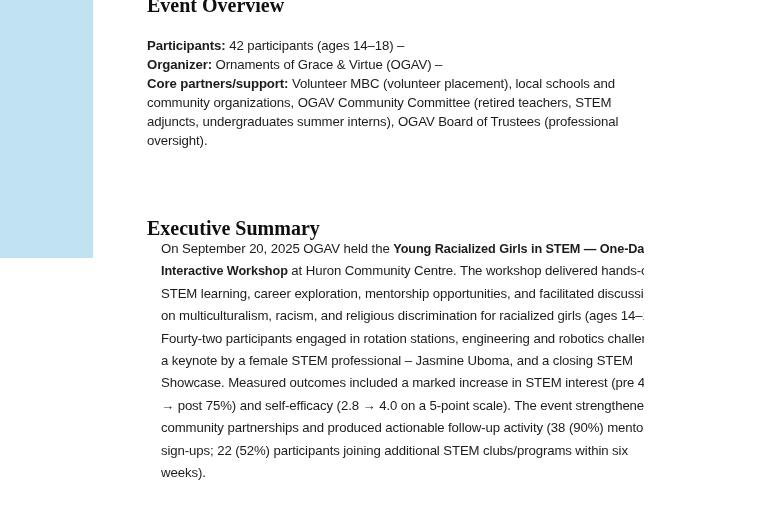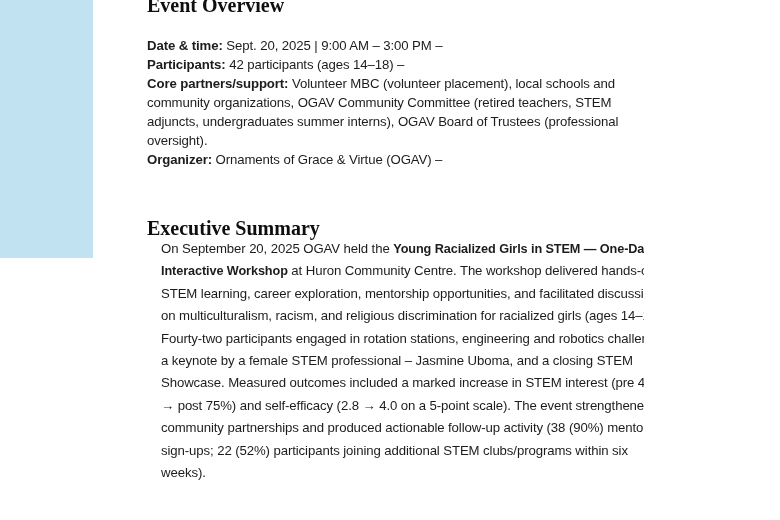--- a/index.html
+++ b/index.html
@@ -88,23 +88,22 @@
 
 <div class="page">
 
   <div class="accent-block" id="block-left" style="background-color: rgb(192, 226, 241);"></div>
   <div class="accent-block" id="block-right-top" style="background-color: rgb(60, 122, 40);"></div>
   <div class="accent-block" id="block-right-bottom" style="background-color: rgb(22, 73, 95);"></div>
 
   <h1 class="doc-heading" id="heading-event-overview">Event Overview</h1>
 
   <div id="event-details">
-    <div><span class="detail-label">Date &amp; time:</span><span> Sept. 20, 2025 | 9:00 AM – 3:00 PM –</span></div>
     <div><span class="detail-label">Participants:</span><span> 42 participants (ages 14–18) –</span></div>
+    <div><span class="detail-label">Organizer:</span><span> Ornaments of Grace &amp; Virtue (OGAV) –</span></div>
     <div><span class="detail-label">Core partners/support:</span><span> Volunteer MBC (volunteer placement), local schools and community organizations, OGAV Community Committee (retired teachers, STEM adjuncts, undergraduates summer interns), OGAV Board of Trustees (professional oversight).</span></div>
-    <div><span class="detail-label">Organizer:</span><span> Ornaments of Grace &amp; Virtue (OGAV) –</span></div>
   </div>
 
   <h2 class="doc-heading" id="heading-executive-summary">Executive Summary</h2>
 
   <p id="summary-paragraph"><span>On September 20, 2025 OGAV held the </span><span class="bold-run">Young Racialized Girls in STEM — One-Day Interactive Workshop</span><span> at Huron Community Centre. The workshop delivered hands-on STEM learning, career exploration, mentorship opportunities, and facilitated discussions on multiculturalism, racism, and religious discrimination for racialized girls (ages 14–18). Fourty-two participants engaged in rotation stations, engineering and robotics challenges, a keynote by a female STEM professional – Jasmine Uboma, and a closing STEM Showcase. Measured outcomes included a marked increase in STEM interest (pre 40% → post 75%) and self-efficacy (2.8 → 4.0 on a 5-point scale). The event strengthened community partnerships and produced actionable follow-up activity (38 (90%) mentorship sign-ups; 22 (52%) participants joining additional STEM clubs/programs within six weeks).</span></p>
 
 </div>
 
 </body></html>

